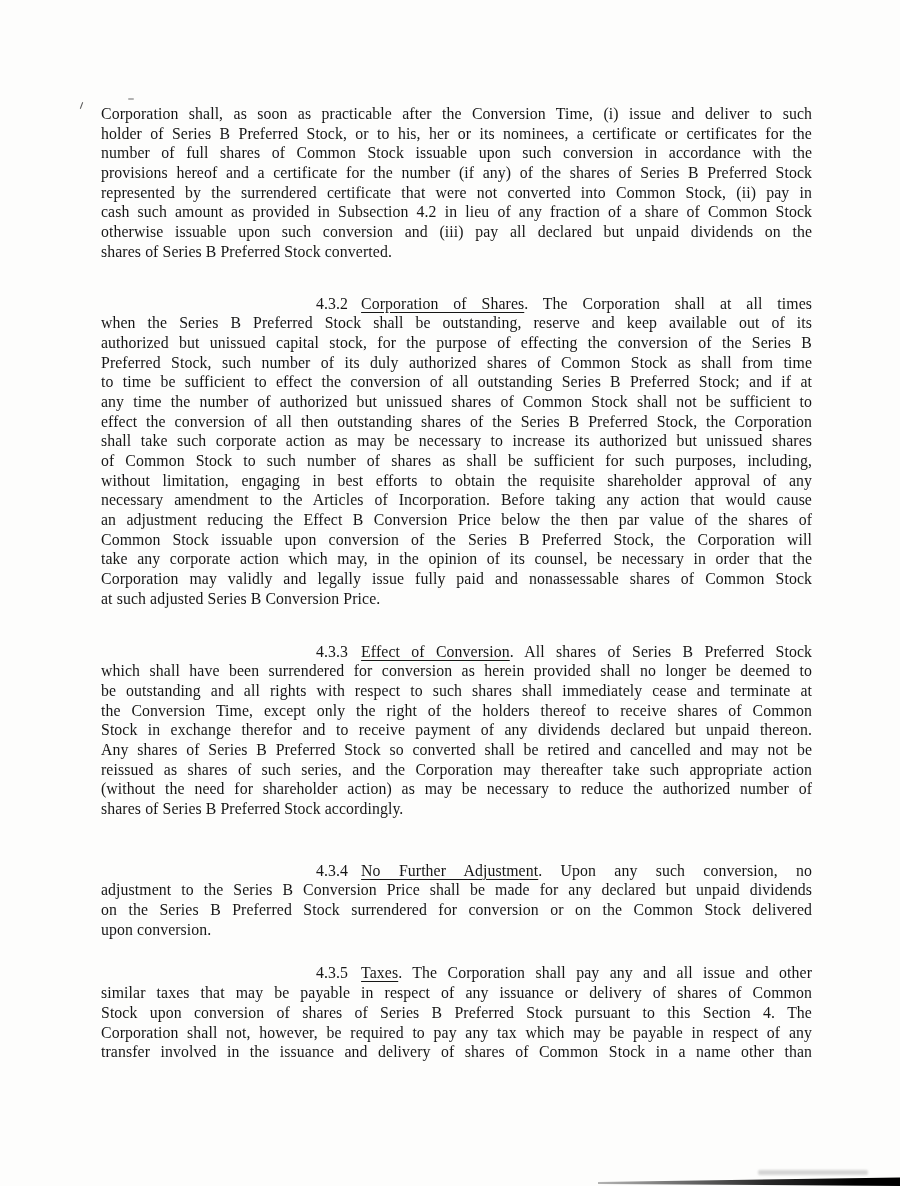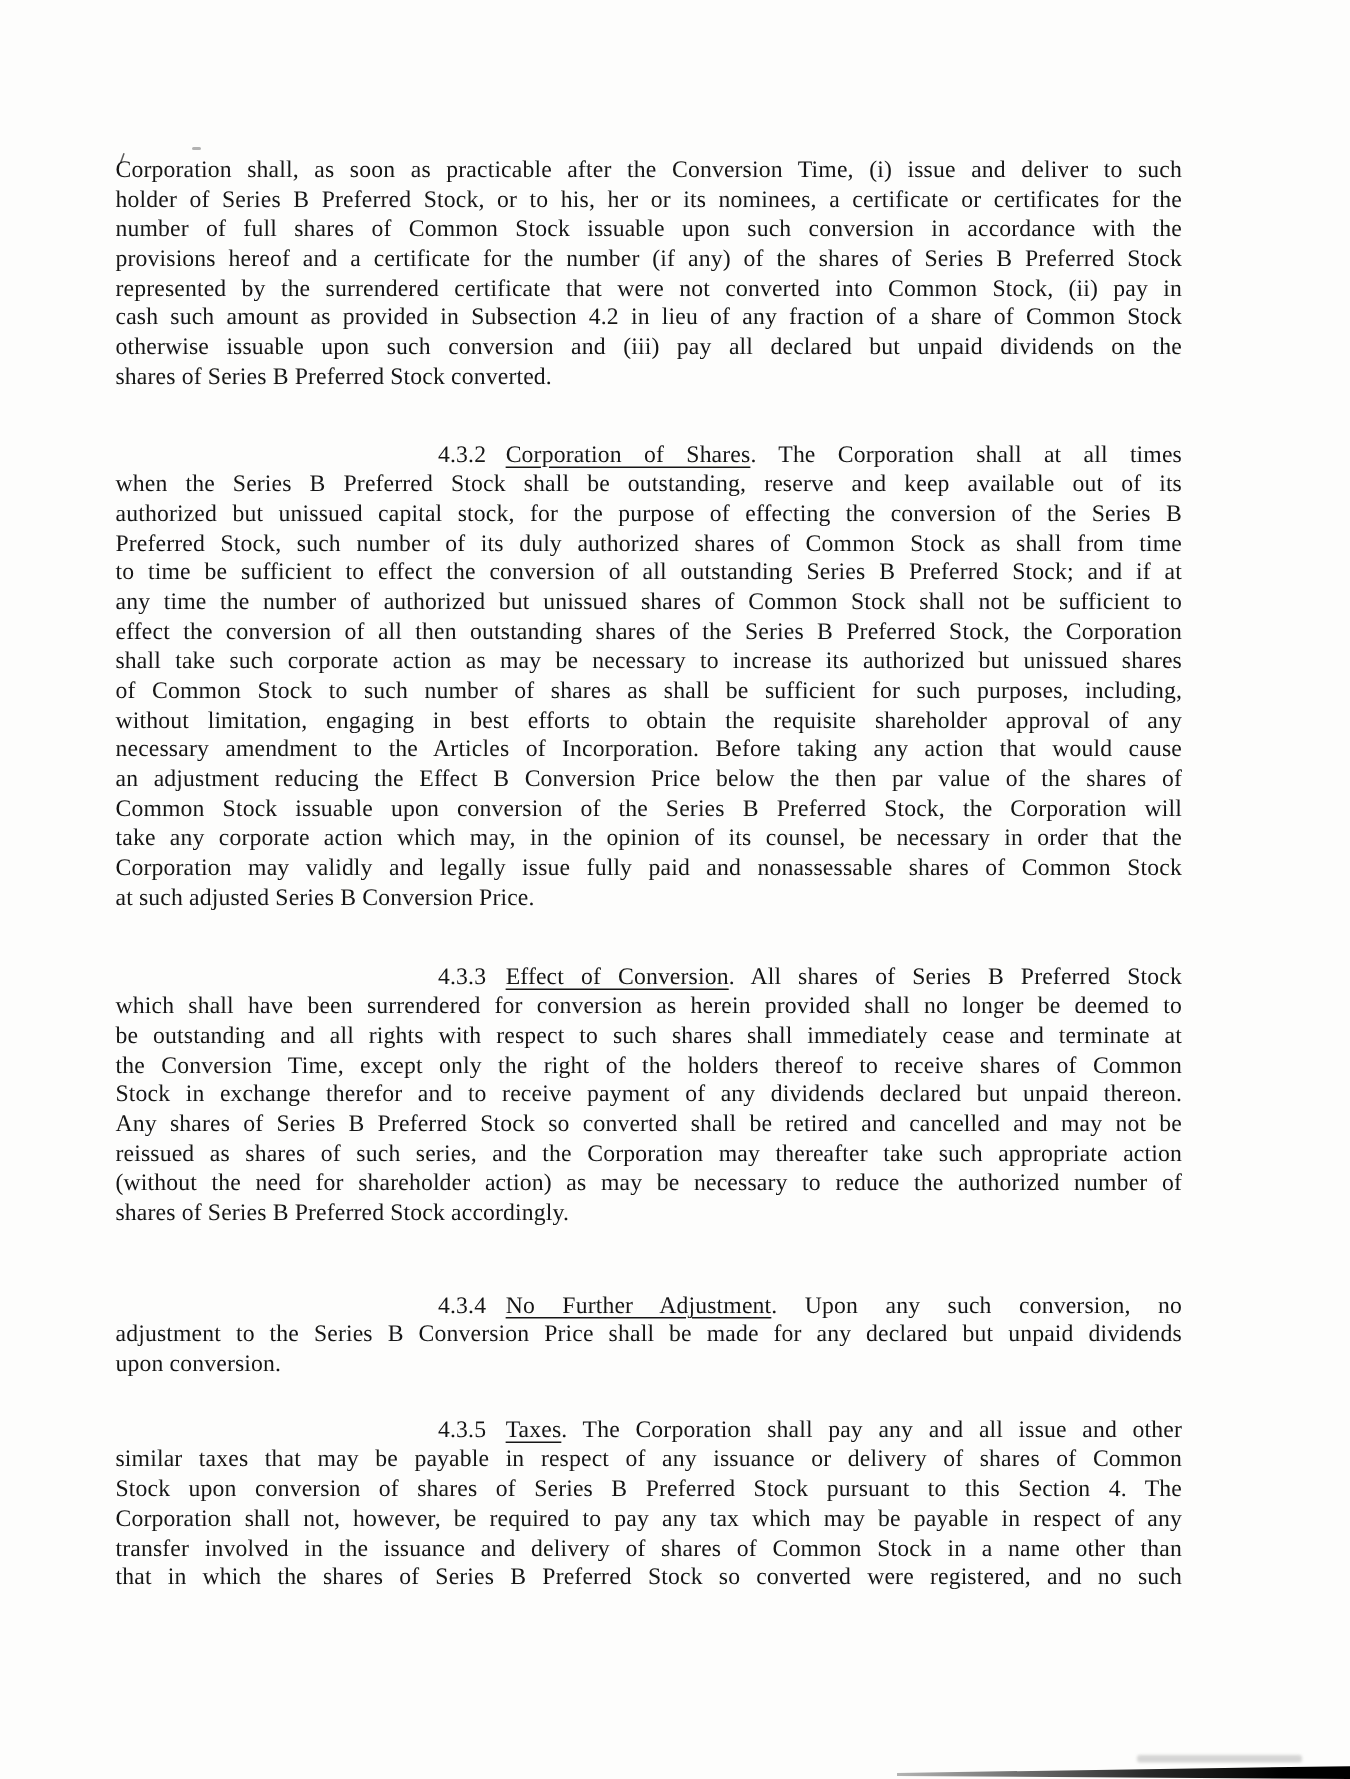--- a/index.html
+++ b/index.html
@@ -11,21 +11,21 @@
     font-family: "Liberation Serif", "DejaVu Serif", serif;
     position: relative;
     overflow: hidden;
   }
   .page {
     position: absolute; inset: 0;
     background: #fdfdfc;
   }
   .doc {
     position: absolute;
-    left: 77px; top: 104px;
+    left: 101px; top: 104px;
     width: 711px;
     color: #161616;
     font-size: 15.8px;
     line-height: 19.7px;
     letter-spacing: 0.1px;
   }
   .paragraph { margin: 0; }
   .doc .paragraph:nth-child(2) { margin-top: 32px; }
   .doc .paragraph:nth-child(3) { margin-top: 33px; }
   .doc .paragraph:nth-child(4) { margin-top: 42px; }
@@ -119,27 +119,27 @@
         <div class="line">the Conversion Time, except only the right of the holders thereof to receive shares of Common</div>
         <div class="line">Stock in exchange therefor and to receive payment of any dividends declared but unpaid thereon.</div>
         <div class="line">Any shares of Series B Preferred Stock so converted shall be retired and cancelled and may not be</div>
         <div class="line">reissued as shares of such series, and the Corporation may thereafter take such appropriate action</div>
         <div class="line">(without the need for shareholder action) as may be necessary to reduce the authorized number of</div>
         <div class="line natural">shares of Series B Preferred Stock accordingly.</div>
       </div>
       <div class="paragraph">
         <div class="line heading-line"><span class="section-number">4.3.4</span><span class="section-heading">No Further Adjustment</span><span>. Upon any such conversion, no</span></div>
         <div class="line">adjustment to the Series B Conversion Price shall be made for any declared but unpaid dividends</div>
+        <div class="line">on the Series B Preferred Stock surrendered for conversion or on the Common Stock delivered</div>
         <div class="line natural">upon conversion.</div>
       </div>
       <div class="paragraph">
         <div class="line heading-line"><span class="section-number">4.3.5</span><span class="section-heading">Taxes</span><span>. The Corporation shall pay any and all issue and other</span></div>
         <div class="line">similar taxes that may be payable in respect of any issuance or delivery of shares of Common</div>
         <div class="line">Stock upon conversion of shares of Series B Preferred Stock pursuant to this Section 4. The</div>
         <div class="line">Corporation shall not, however, be required to pay any tax which may be payable in respect of any</div>
         <div class="line">transfer involved in the issuance and delivery of shares of Common Stock in a name other than</div>
-        <div class="line">that in which the shares of Series B Preferred Stock so converted were registered, and no such</div>
       </div>
     </div>
 
   <div class="artifact-smudge"></div>
   <div class="artifact-bottom-line"></div>
 </div>
 
 </body></html>

